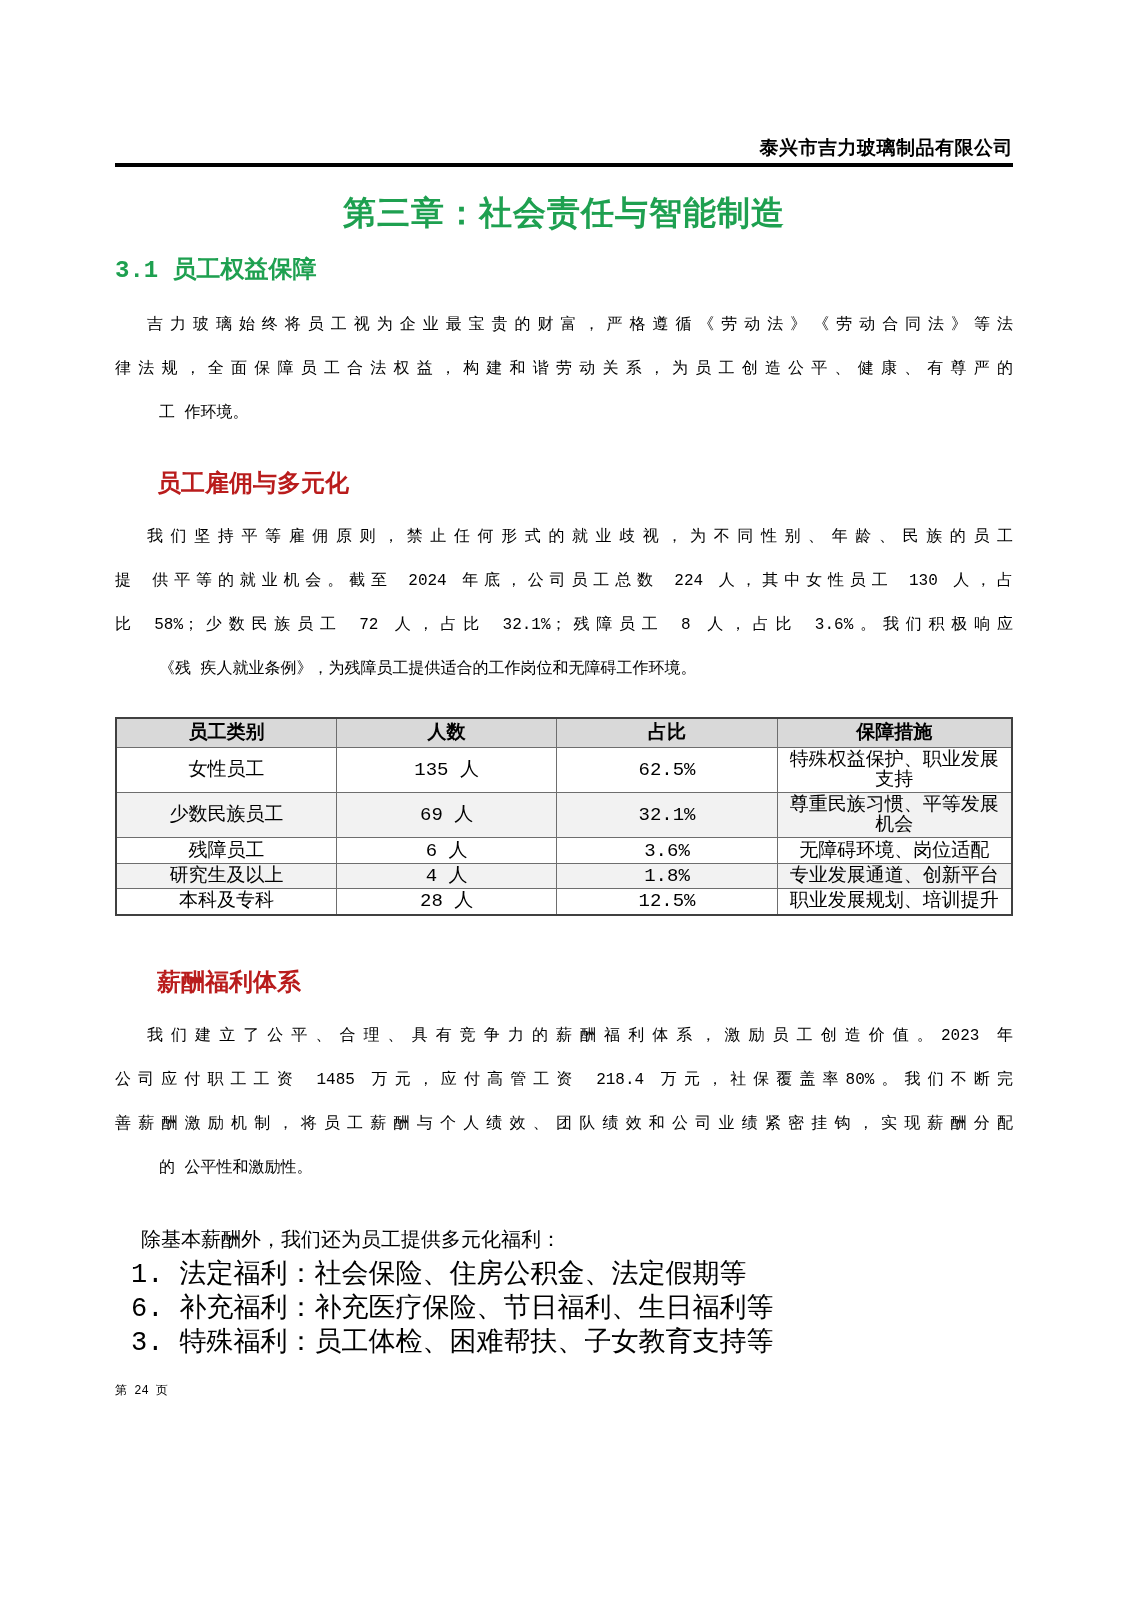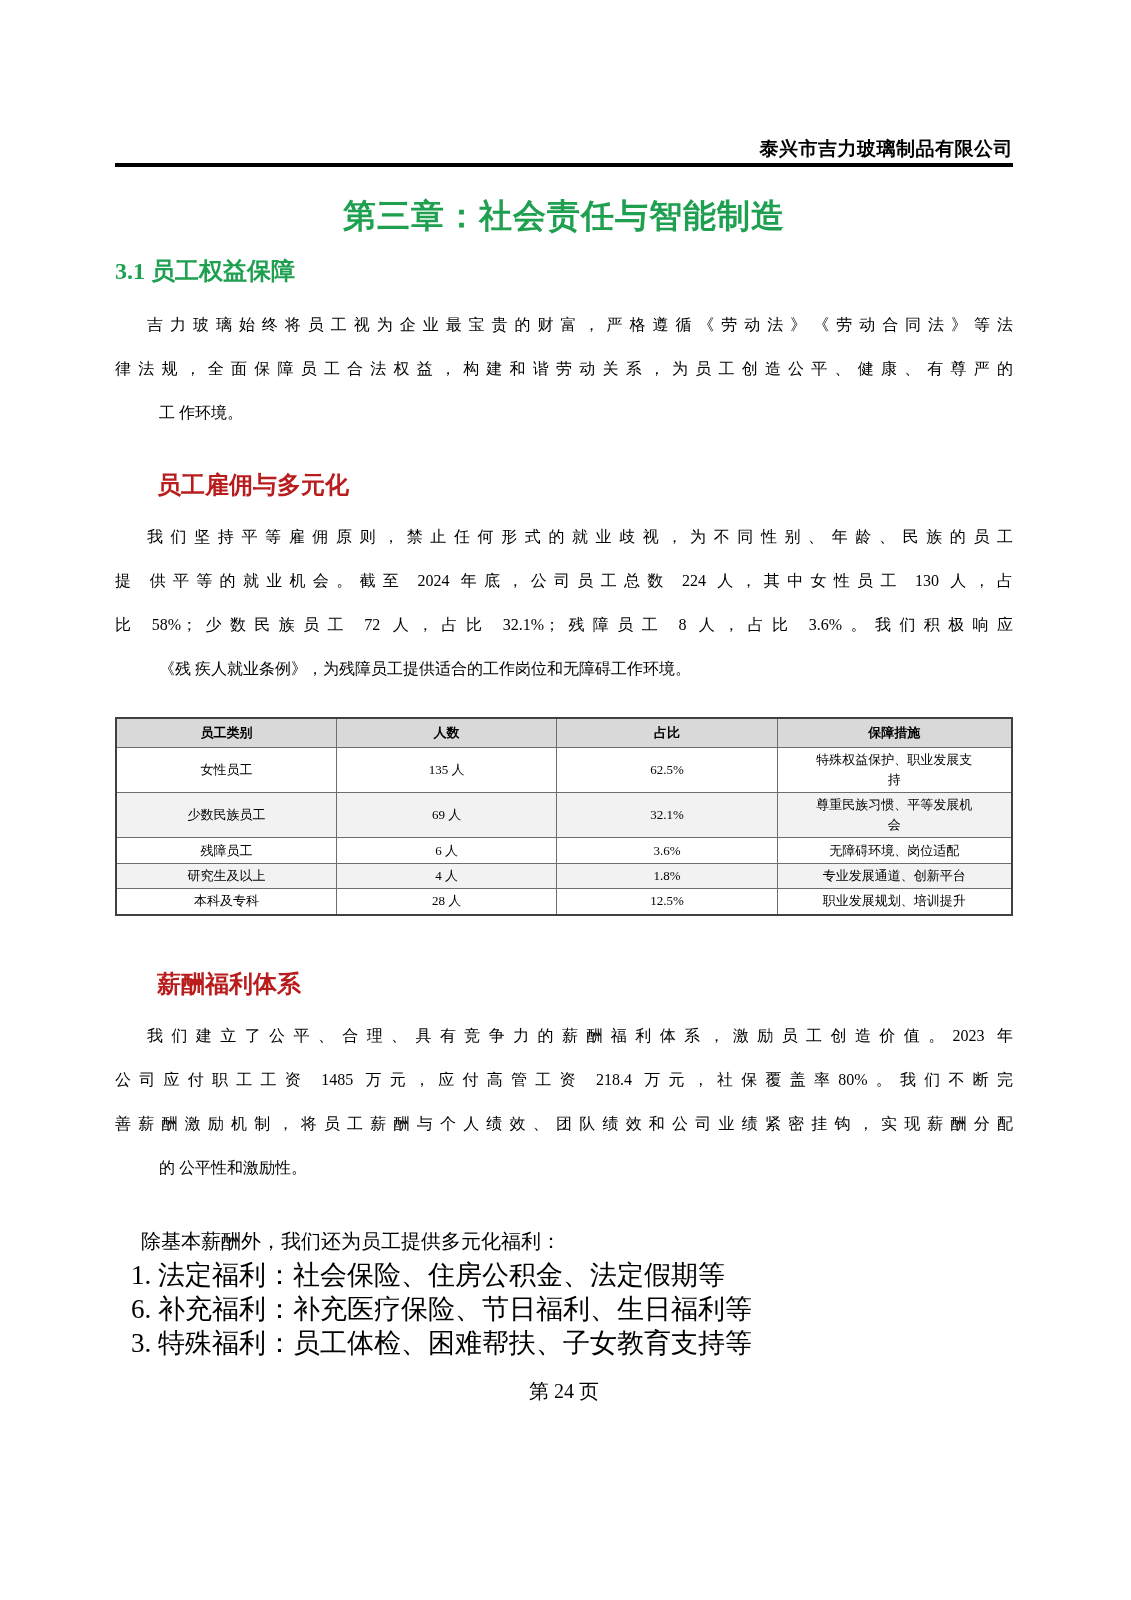--- a/index.html
+++ b/index.html
@@ -2,21 +2,21 @@
 <html style="--accent: #1ea050; --table-header-bg: #d9d9d9; --table-alt-bg: #f2f2f2;"><head>
 <meta charset="utf-8">
 <style>
   html,body{margin:0;padding:0;background:#ffffff;}
   .page{
     position:relative;
     width:1131px;height:1600px;
     box-sizing:border-box;
     padding:0 118px 0 115px;
     background:#ffffff;
-    font-family:Liberation Serif, serif;
+    font-family:Liberation Mono, monospace;
     color:#000000;
     overflow:hidden;
   }
   .company{
     margin-top:138px;
     text-align:right;
     font-size:19px;
     font-weight:bold;
     line-height:22px;
     letter-spacing:0.5px;
@@ -64,21 +64,21 @@
     text-justify:inter-character;
     white-space:normal;
   }
   .jline:last-child{text-align-last:left;margin-left:44px;}
   .para .jline:first-child{text-indent:2em;}
   .emp-table{
     margin-top:26px;
     width:100%;
     border-collapse:collapse;
     table-layout:fixed;
-    font-size:13px;
+    font-size:19px;
     border:2px solid #404040;
   }
   .emp-table th,.emp-table td{
     border:1px solid #6e6e6e;
     text-align:center;
     vertical-align:middle;
     padding:2px 6px;
     line-height:20px;
     overflow:hidden;
   }
@@ -106,22 +106,21 @@
     line-height:30px;
   }
   .benefit-item{
     margin-top:4px;
     padding-left:16px;
     font-size:27px;
     line-height:30px;
   }
   .page-footer{
     margin-top:22px;
-    text-align:center;
-    font-size:20px;
+    font-size:12px;
     line-height:22px;
   }
 </style>
 </head>
 <body>
 
 <div class="page">
 
   <div class="company">泰兴市吉力玻璃制品有限公司</div>
   <div class="header-rule"></div>

